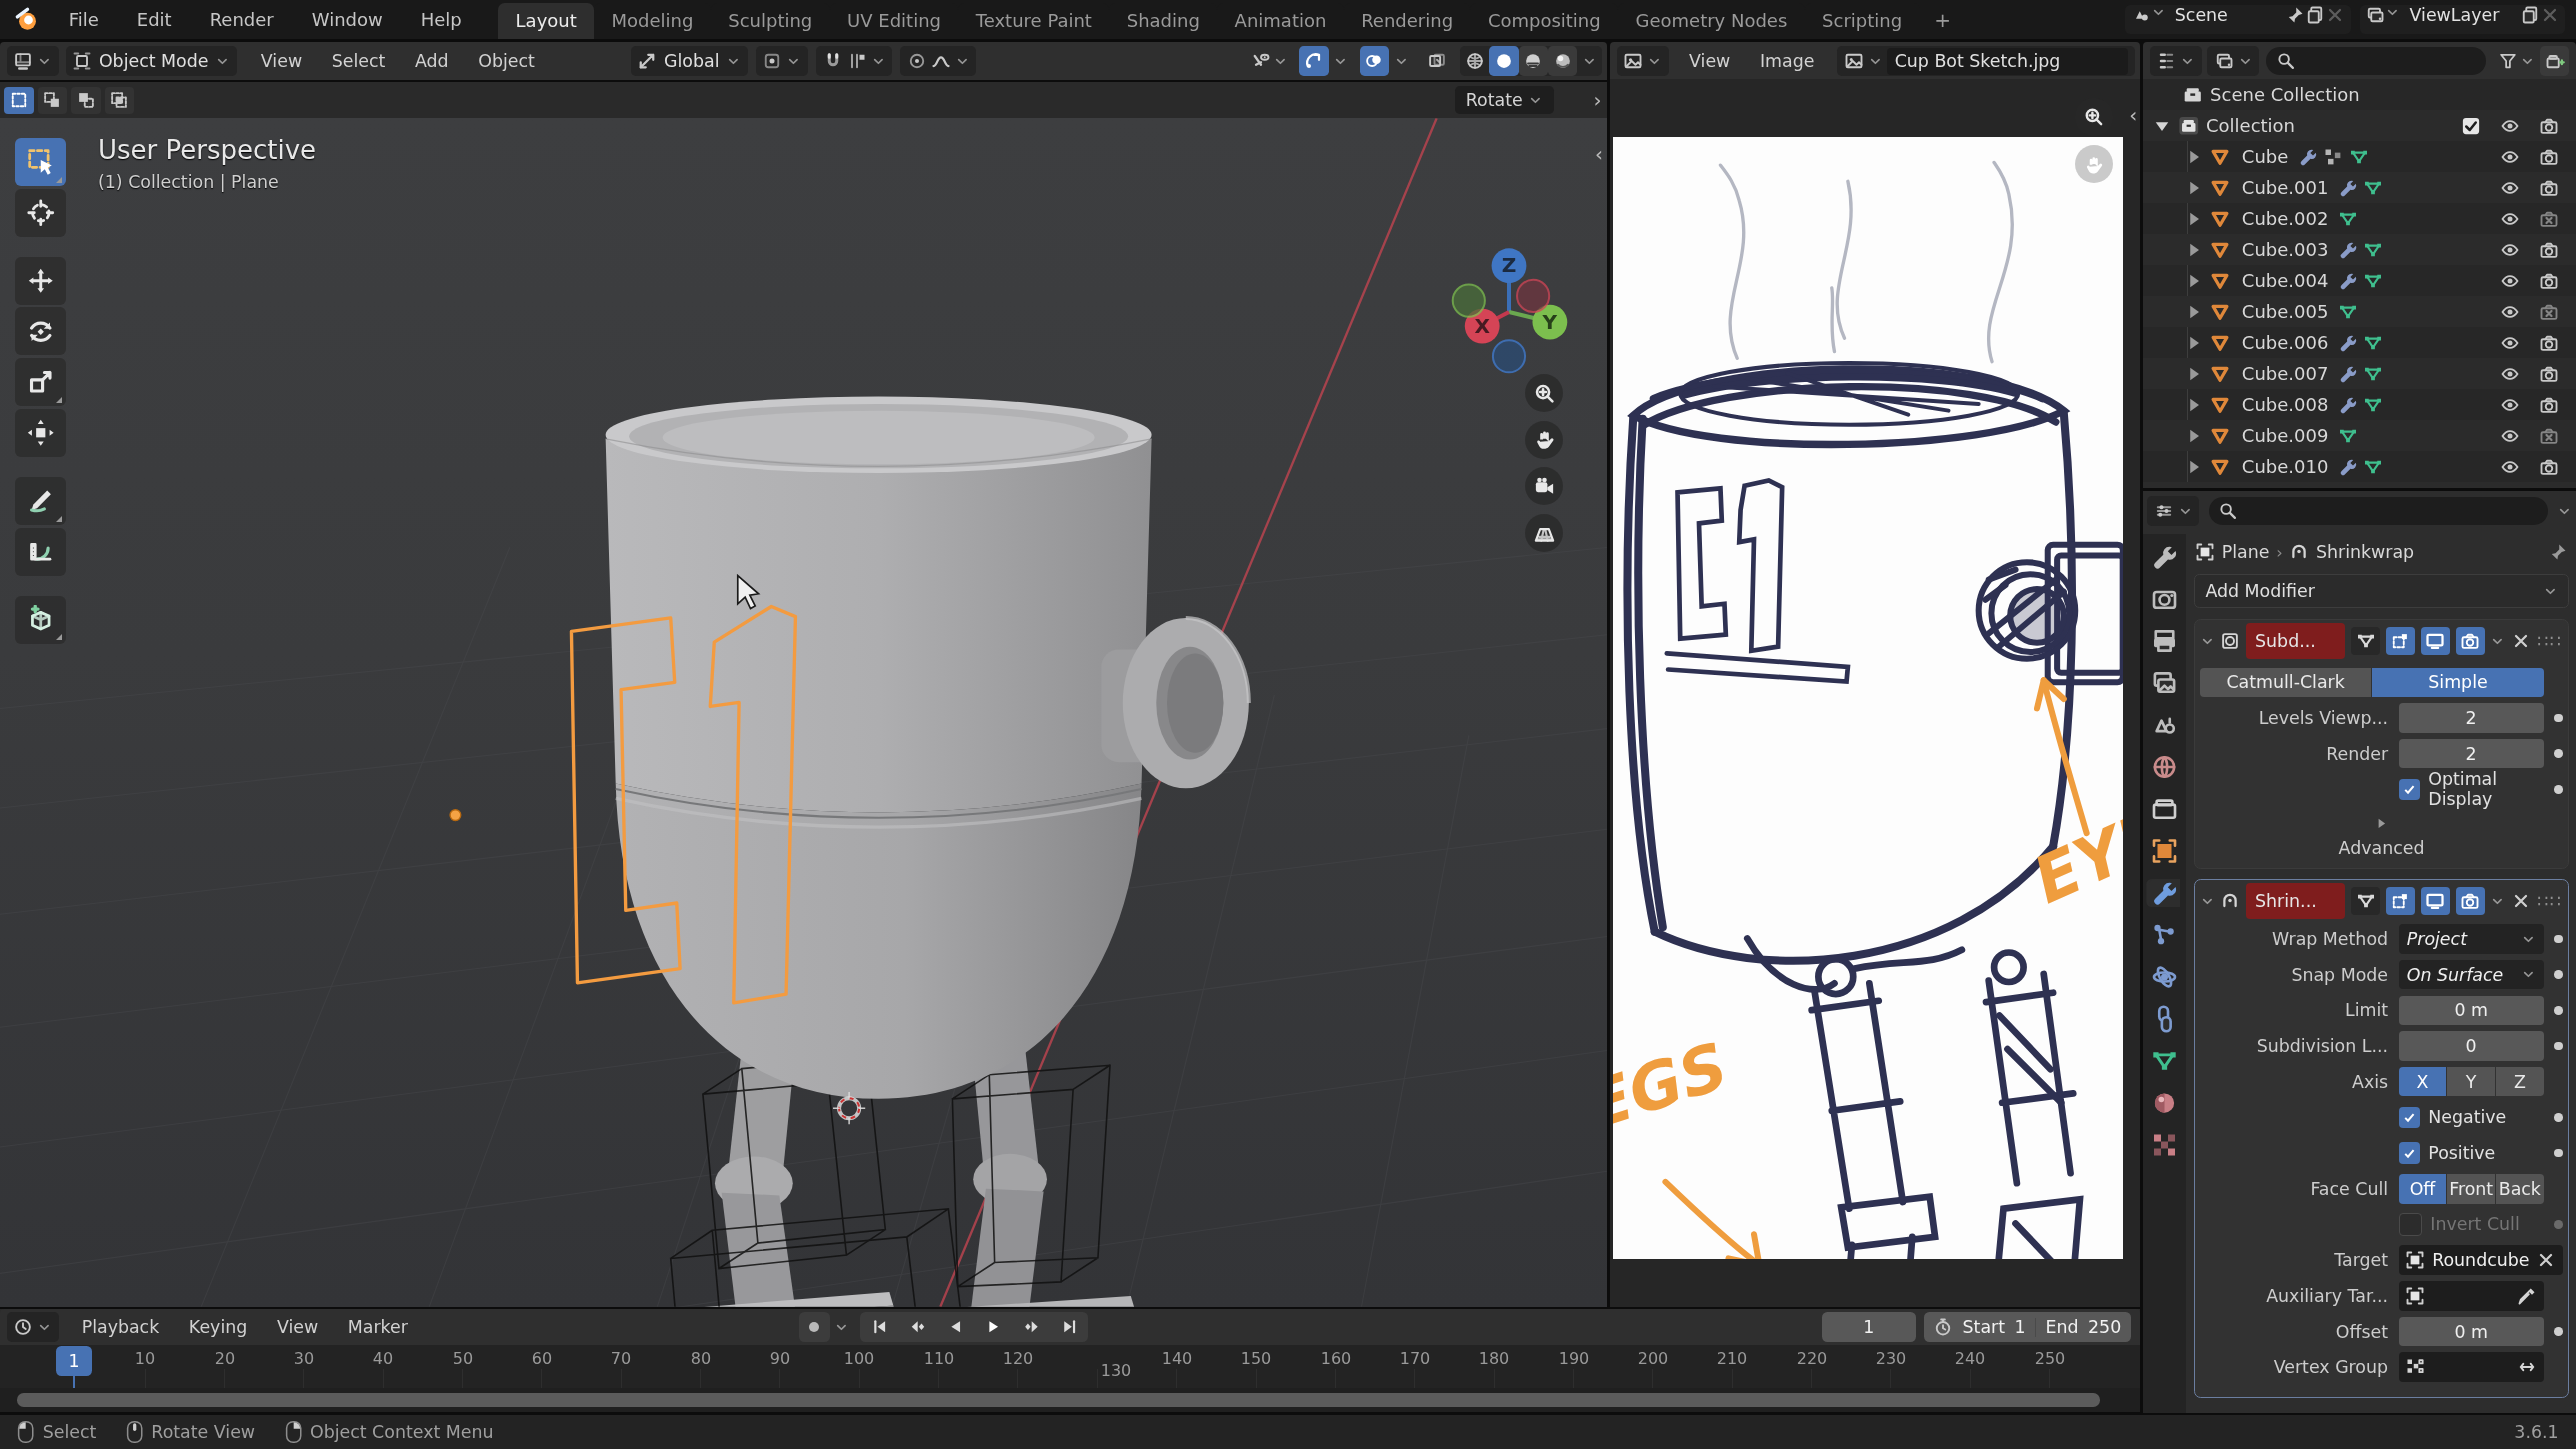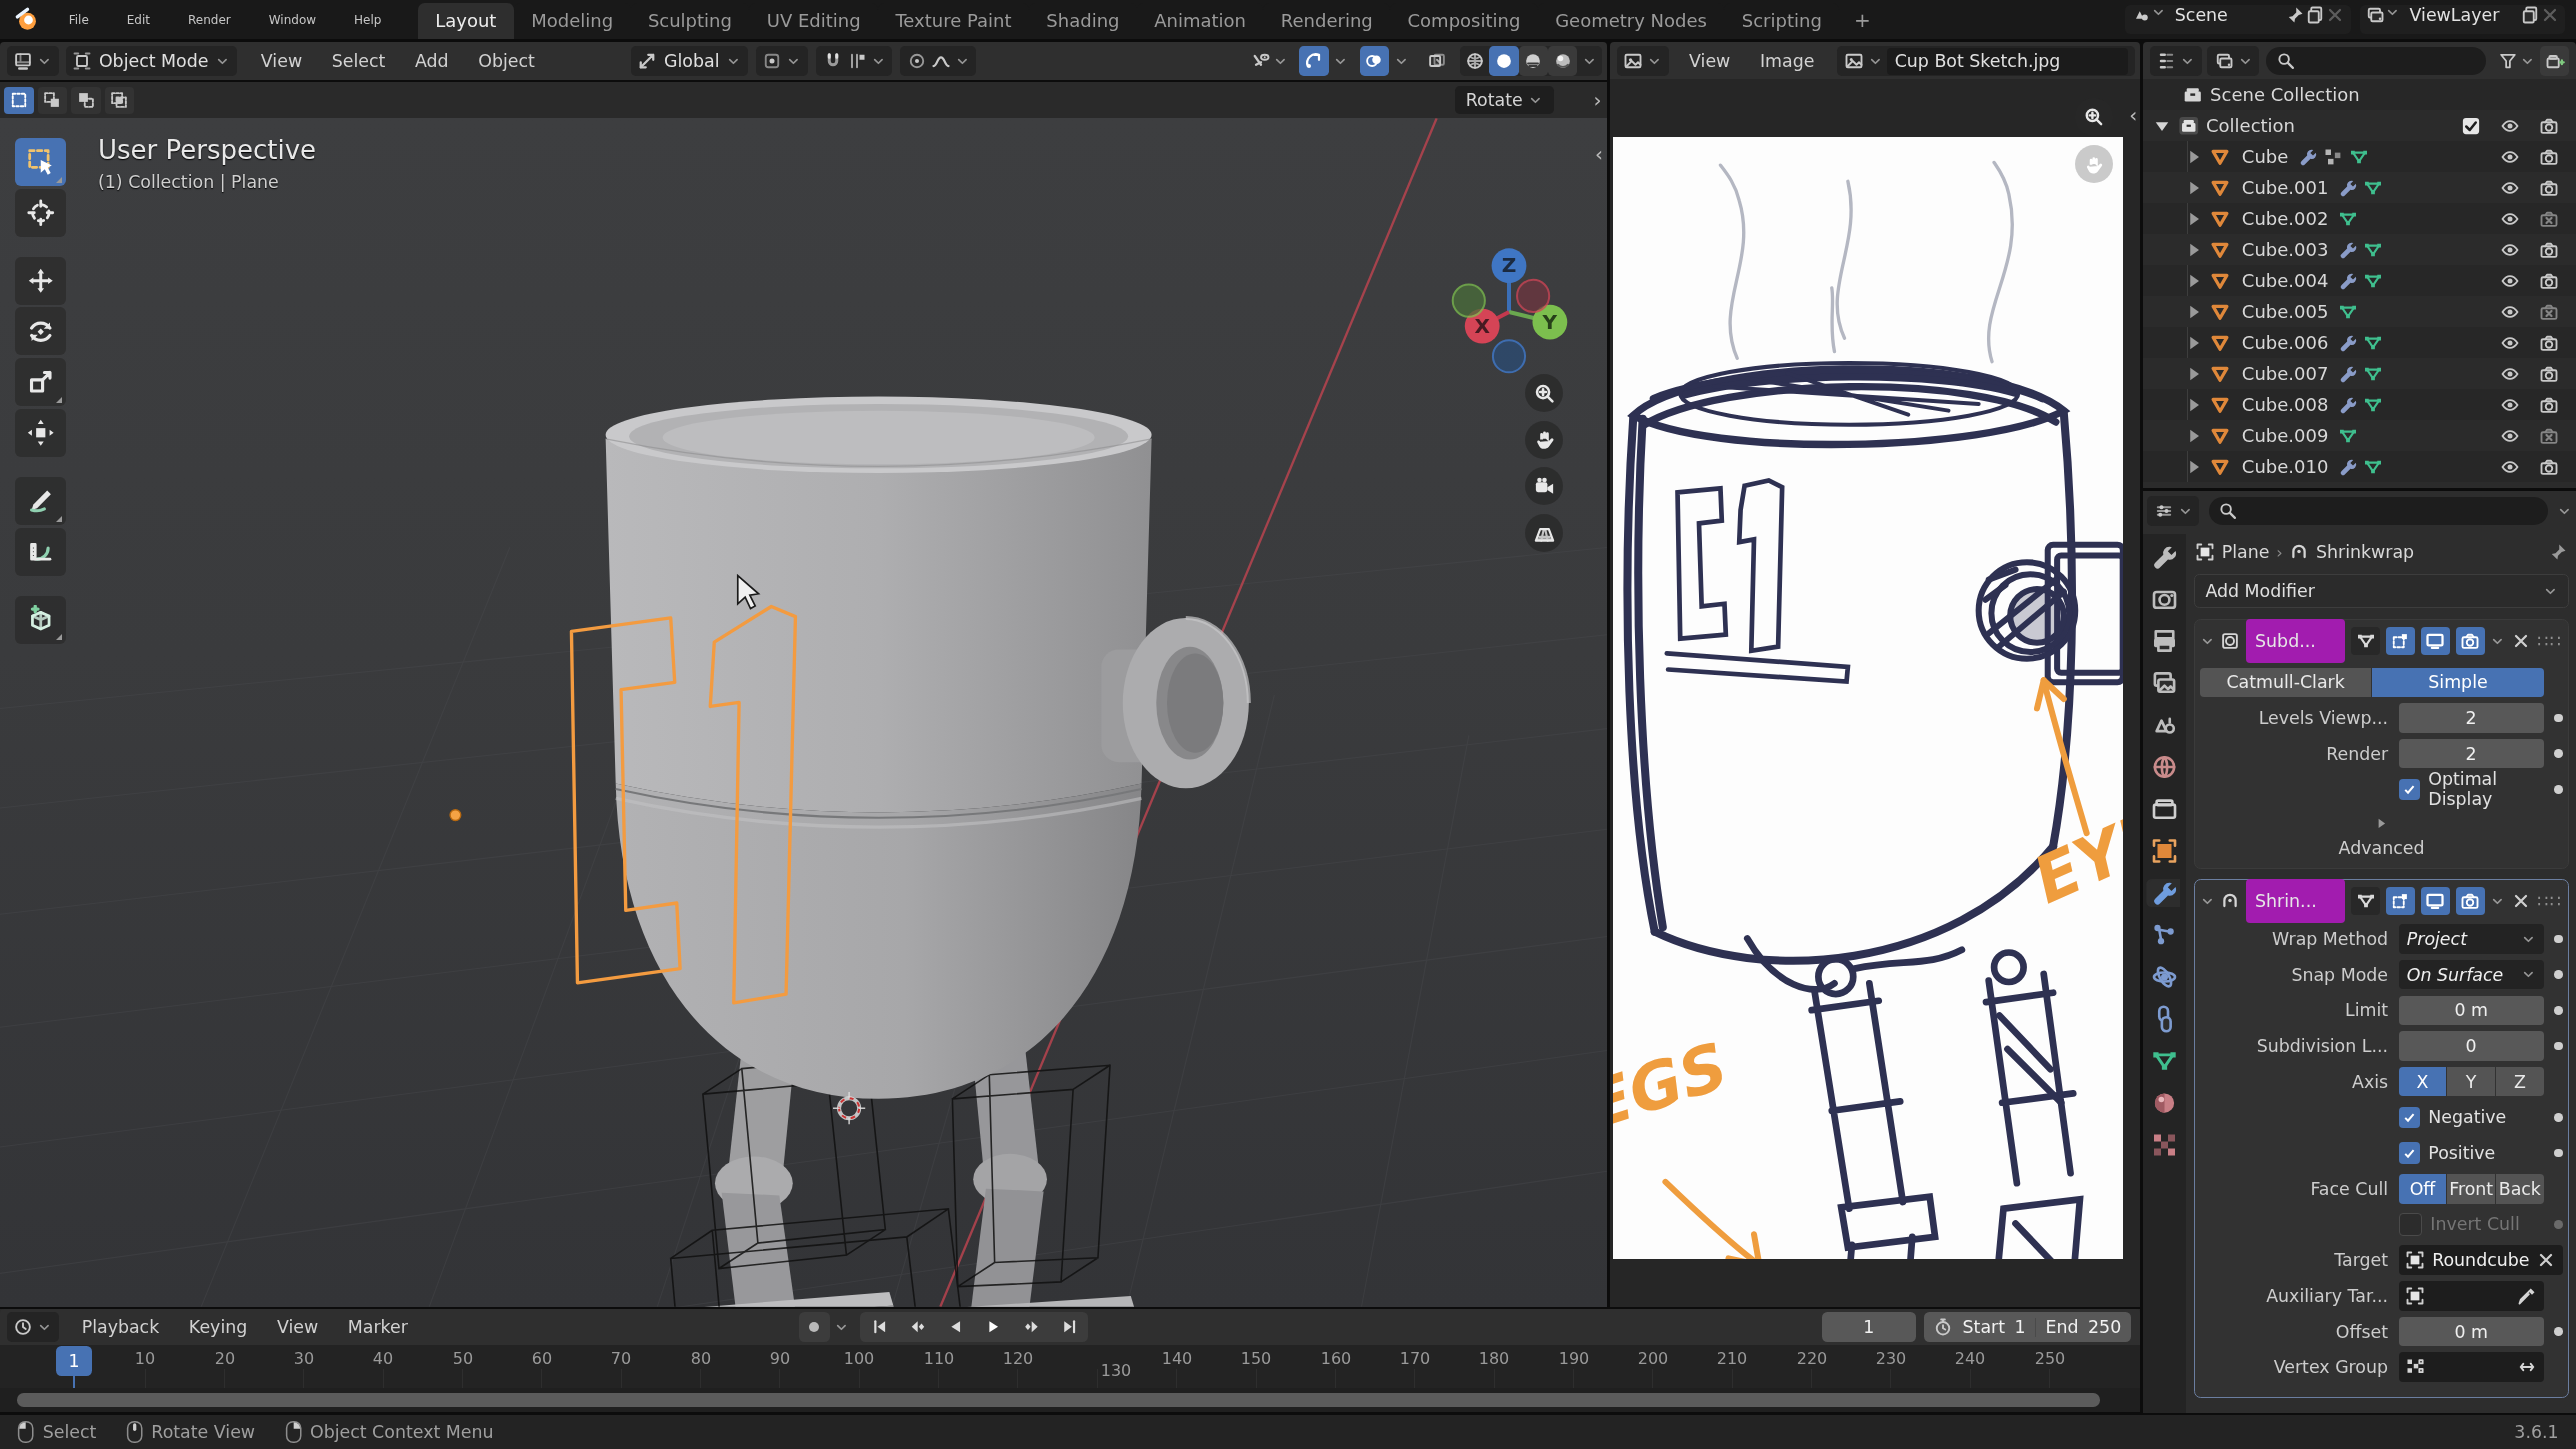--- a/index.html
+++ b/index.html
@@ -6,21 +6,21 @@
   #app{position:relative;width:2576px;height:1449px;background:#0c0c0c;
        font-family:"DejaVu Sans","Liberation Sans",sans-serif;color:#cfcfcf;
        overflow:hidden;-webkit-font-smoothing:antialiased;}
   .abs{position:absolute;}
   .row{display:flex;align-items:center;}
   .i{display:inline-flex;align-items:center;justify-content:center;}
   .i svg{width:100%;height:100%;display:block;}
 
   
   #topbar{position:absolute;left:0;top:0;width:2576px;height:39px;background:#191919;display:flex;align-items:center;}
-  #topbar .menu{padding:0 19px;font-size:12px;color:#c6c6c6;cursor:default;}
+  #topbar .menu{padding:0 19px;font-size:18px;color:#c6c6c6;cursor:default;}
   #logo{width:31px;height:27px;margin:0 6.7px 0 12px;}
   #workspaces{display:flex;height:39px;align-items:flex-end;margin-left:17.4px;}
   .ws{padding:6.7px 17.4px 8px;font-size:18px;color:#9a9a9a;background:#191919;border-radius:6.7px 6.7px 0 0;white-space:nowrap;}
   .ws.active{background:#2e2e2e;color:#ececec;}
   .ws-add{font-size:20px;color:#9a9a9a;padding:0 14.8px;}
   .tb-right{margin-left:auto;display:flex;align-items:center;gap:9.4px;padding-right:10.7px;}
   .idchip{display:flex;align-items:flex-start;background:#1f1f1f;border-radius:5.4px;height:29.5px;padding:0 5.4px;}
   .idchip .name{font-size:17.4px;color:#e2e2e2;padding:0 9.4px;min-width:101px;}
   .chev{width:14.8px;height:14.8px;opacity:.75;}
   .sicon{width:20px;height:20px;}
@@ -83,21 +83,21 @@
   .ptab.active{background:#2d2d2d;box-shadow:-2.7px 0 0 #2d2d2d;}
   #phead{position:absolute;left:4px;top:5.4px;right:4px;display:flex;align-items:center;gap:9.4px;}
   #pcontent{position:absolute;left:44px;top:43px;right:0;bottom:0;padding:4px 5.4px 0 5.4px;}
   .crumb{display:flex;align-items:center;gap:6.7px;font-size:17.4px;color:#d8d8d8;padding:4px 2.7px 9.4px;}
   .crumb .sep{color:#8a8a8a;font-size:16px;}
   #addmod{background:#2b2b2b;border:0.7px solid #3d3d3d;border-radius:5.4px;height:32px;display:flex;align-items:center;padding:0 10.7px;font-size:17.4px;color:#e0e0e0;margin:2.7px 1.3px 10.7px;}
   #addmod .chev{margin-left:auto;}
   .panel{background:#323232;border:0.7px solid #3b3b3b;border-radius:6.7px;margin:0 1.3px 9.4px;padding:4px 5.4px 9.4px;}
   .panel.hl{border:1.3px solid #6b7ea0;}
   .phdr{display:flex;align-items:center;gap:5.4px;height:35px;}
-  .phdr .pname{background:#a21caf;border-radius:4px;height:44px;display:flex;align-items:center;padding:0 9.4px;font-size:17.4px;color:#e6e6e6;min-width:81px;}
+  .phdr .pname{background:#7f1d1d;border-radius:4px;height:36px;display:flex;align-items:center;padding:0 9.4px;font-size:17.4px;color:#e6e6e6;min-width:81px;}
   .tgl{width:29.5px;height:28px;border-radius:4px;display:flex;align-items:center;justify-content:center;background:#282828;}
   .tgl.on{background:#4772b3;}
   .dots{color:#8f8f8f;font-size:17.4px;letter-spacing:1.3px;margin-left:1.3px;}
   .prow{display:flex;align-items:center;height:31px;margin:4.7px 0;}
   .plabel{width:188px;text-align:right;font-size:17.4px;color:#cdcdcd;padding-right:10.7px;white-space:nowrap;overflow:hidden;flex:0 0 auto;}
   .fld{flex:1;height:29.5px;border-radius:4px;display:flex;align-items:center;justify-content:center;font-size:17.4px;color:#f0f0f0;}
   .fld.slider{background:#585858;}
   .fld.dd{background:#232323;justify-content:flex-start;padding:0 8px;}
   .fld.dd .v{flex:1;font-style:italic;}
   .fld.obj{background:#1d1d1d;justify-content:flex-start;padding:0 6.7px;gap:6.7px;}

